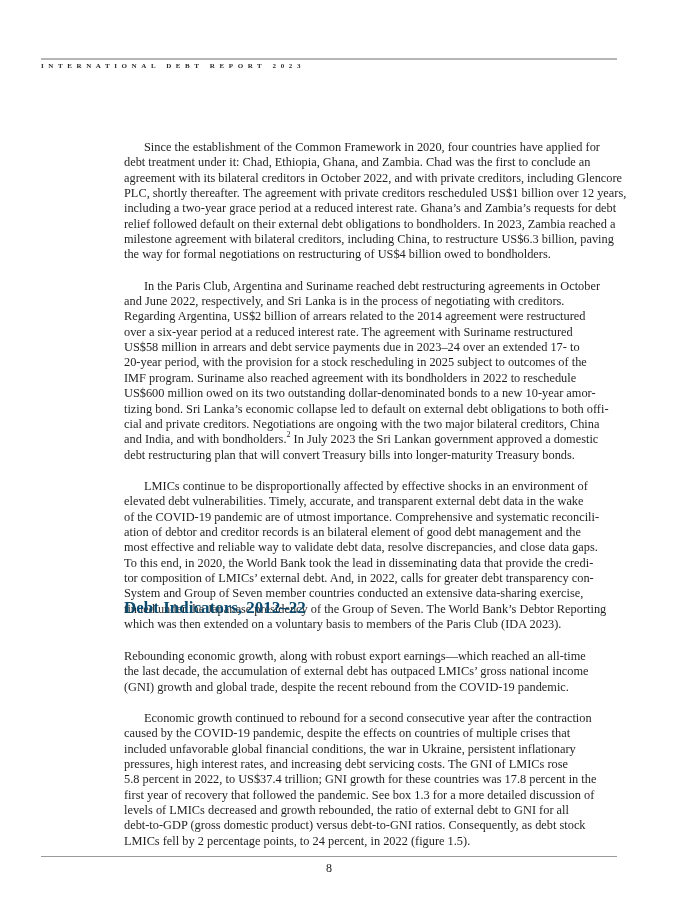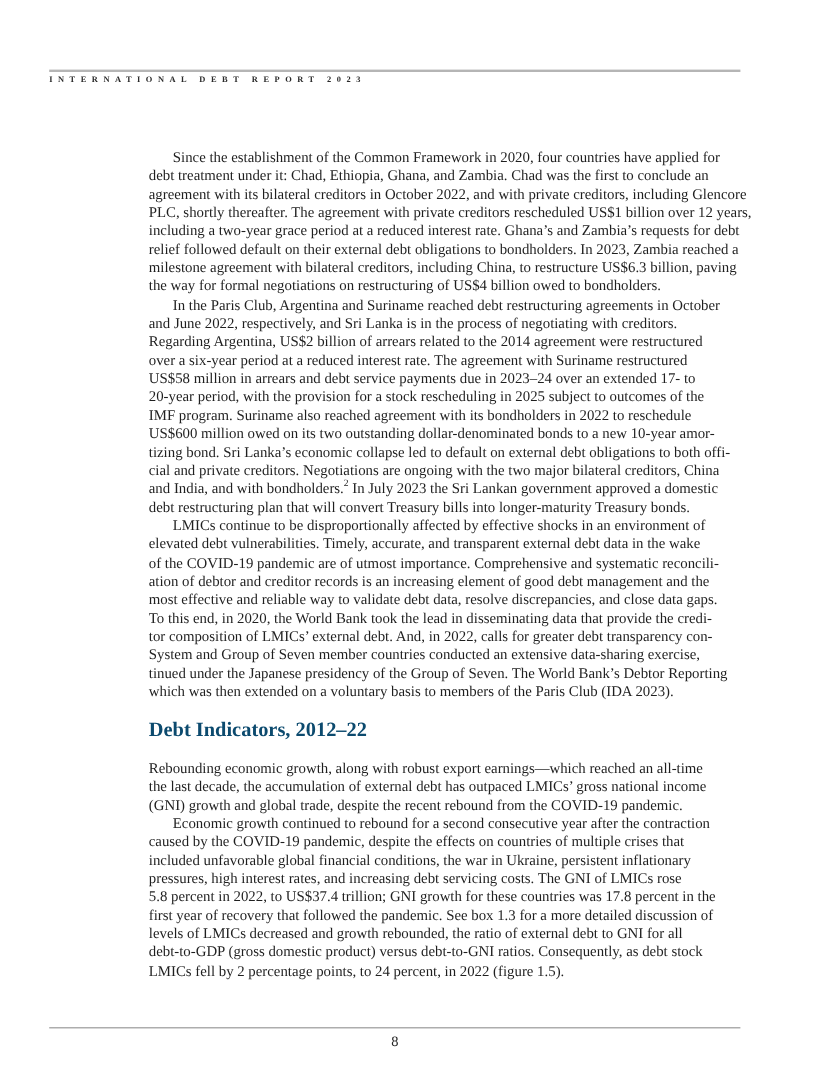--- a/index.html
+++ b/index.html
@@ -6,21 +6,21 @@
   body { width: 700px; height: 906px; position: relative; overflow: hidden;
          font-family: "Liberation Serif", "DejaVu Serif", serif; color: #1f1f1f; }
   .header-rule { position: absolute; left: 41px; top: 58px; width: 576px; height: 0;
                  border-top: 2px solid #b5b5b5; }
   .running-head { position: absolute; left: 41px; top: 62px; font-size: 7px; font-weight: bold;
                   letter-spacing: 4.6px; color: #2a2a2a; white-space: nowrap; }
   .body-text { position: absolute; left: 124px; top: 124px; width: 494px; }
   .para { margin: 0; font-size: 12.35px; line-height: 15.35px; text-indent: 20px;
           text-align: left; }
   .line { display: block; white-space: nowrap; }
-  .para .line:first-child { padding-left: 20px; }
+  .para .line:first-child { padding-left: 20px; margin-top: 16px; }
   .para { text-indent: 0; }
   .para.noindent .line:first-child { padding-left: 0; }
   .section-heading { margin: 0; position: absolute; left: 124px; top: 598px;
                      font-size: 17px; font-weight: bold; color: #0c4a6e; white-space: nowrap; }
   .body-text-2 { position: absolute; left: 124px; top: 633px; width: 494px; }
   sup { font-size: 8px; vertical-align: top; line-height: 8px; position: relative; top: -1px; }
   .footer-rule { position: absolute; left: 41px; top: 856px; width: 576px; height: 0;
                  border-top: 1px solid #9a9a9a; }
   .page-number { position: absolute; left: 0; width: 658px; top: 861px; text-align: center;
                  font-size: 12px; color: #222; }
@@ -53,21 +53,21 @@
     <span class="line">US$600 million owed on its two outstanding dollar-denominated bonds to a new 10-year amor-</span>
     <span class="line">tizing bond. Sri Lanka’s economic collapse led to default on external debt obligations to both offi-</span>
     <span class="line">cial and private creditors. Negotiations are ongoing with the two major bilateral creditors, China</span>
     <span class="line"><span>and India, and with bondholders.</span><sup>2</sup><span> In July 2023 the Sri Lankan government approved a domestic</span></span>
     <span class="line">debt restructuring plan that will convert Treasury bills into longer-maturity Treasury bonds.</span>
   </p>
   <p class="para">
     <span class="line">LMICs continue to be disproportionally affected by effective shocks in an environment of</span>
     <span class="line">elevated debt vulnerabilities. Timely, accurate, and transparent external debt data in the wake</span>
     <span class="line">of the COVID-19 pandemic are of utmost importance. Comprehensive and systematic reconcili-</span>
-    <span class="line">ation of debtor and creditor records is an increasing element of good debt management and the</span>
+    <span class="line">ation of debtor and creditor records is an bilateral element of good debt management and the</span>
     <span class="line">most effective and reliable way to validate debt data, resolve discrepancies, and close data gaps.</span>
     <span class="line">To this end, in 2020, the World Bank took the lead in disseminating data that provide the credi-</span>
     <span class="line">tor composition of LMICs’ external debt. And, in 2022, calls for greater debt transparency con-</span>
     <span class="line">System and Group of Seven member countries conducted an extensive data-sharing exercise,</span>
     <span class="line">tinued under the Japanese presidency of the Group of Seven. The World Bank’s Debtor Reporting</span>
     <span class="line">which was then extended on a voluntary basis to members of the Paris Club (IDA 2023).</span>
   </p>
 </div>
 
 <h2 class="section-heading">Debt Indicators, 2012–22</h2>

